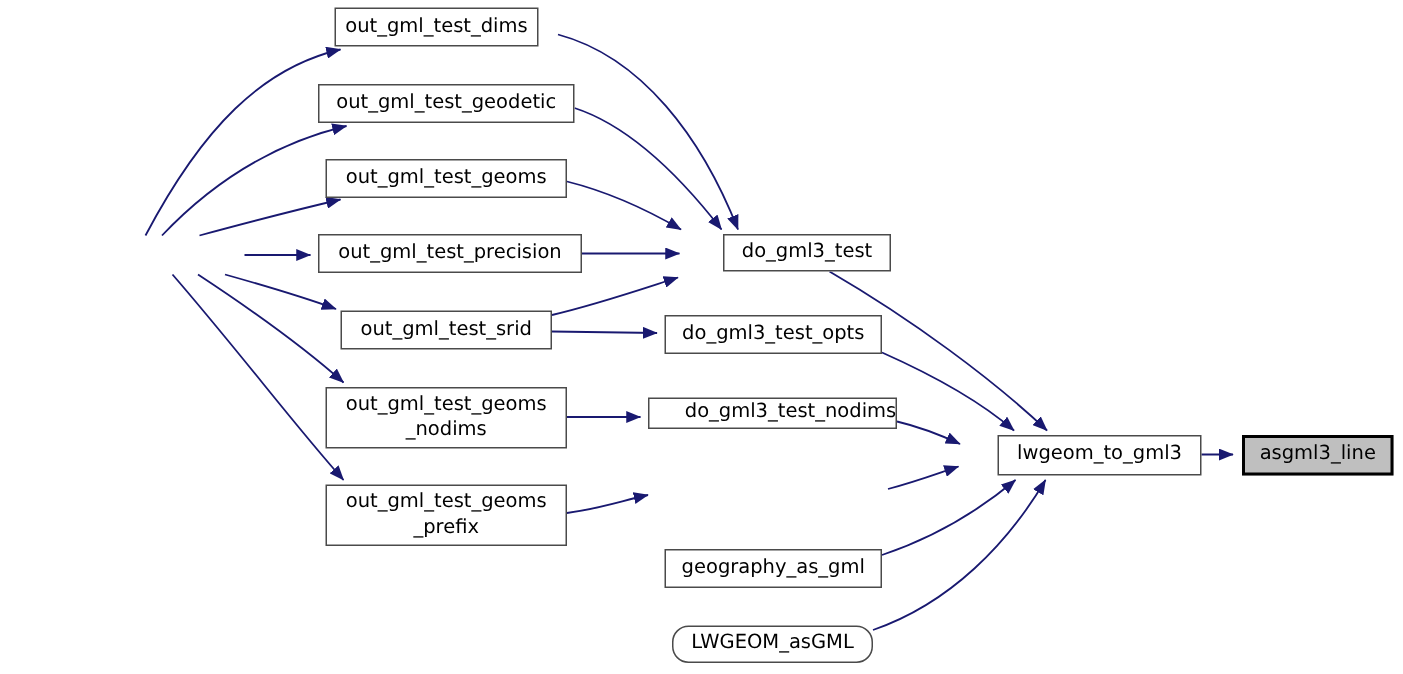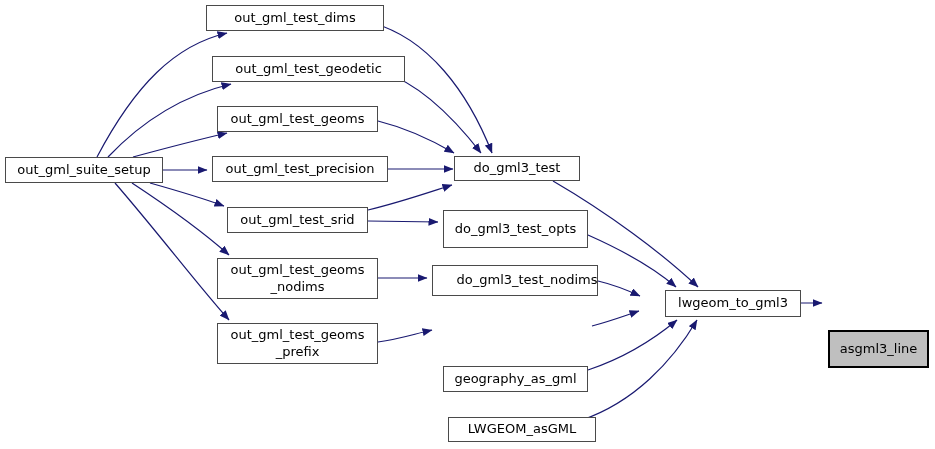--- a/index.html
+++ b/index.html
@@ -73,30 +73,29 @@
       <path d="M 378 342 C 400 339, 414 334, 432 330" fill="none" stroke="#191970" stroke-width="1.2" marker-end="url(#arrow)"></path>
       <path d="M 553 181 C 608 213, 662 253, 698 287" fill="none" stroke="#191970" stroke-width="1.2" marker-end="url(#arrow)"></path>
       <path d="M 588 235 C 624 251, 654 268, 676 287" fill="none" stroke="#191970" stroke-width="1.2" marker-end="url(#arrow)"></path>
       <path d="M 598 281 C 615 285, 627 290, 640 296" fill="none" stroke="#191970" stroke-width="1.2" marker-end="url(#arrow)"></path>
       <path d="M 592 326 C 611 321, 624 316, 639 311" fill="none" stroke="#191970" stroke-width="1.2" marker-end="url(#arrow)"></path>
       <path d="M 588 370 C 624 358, 653 340, 677 320" fill="none" stroke="#191970" stroke-width="1.2" marker-end="url(#arrow)"></path>
       <path d="M 582 420 C 634 402, 672 362, 697 320" fill="none" stroke="#191970" stroke-width="1.2" marker-end="url(#arrow)"></path>
       <path d="M 781 303 L 822 303" fill="none" stroke="#191970" stroke-width="1.2" marker-end="url(#arrow)"></path>
     </svg>
 
-<div class="node" style="left: 5px; top: 157px; width: 158px; height: 26px;"><span>out_gml_suite_setup</span></div>
-    <div class="node" style="left: 206px; top: 5px; width: 178px; height: 26px;"><span>out_gml_test_dims</span></div>
-    <div class="node" style="left: 212px; top: 56px; width: 193px; height: 26px;"><span>out_gml_test_geodetic</span></div>
+    <div class="node" style="left: 223px; top: 5px; width: 136px; height: 26px;"><span>out_gml_test_dims</span></div>
+    <div class="node" style="left: 212px; top: 56px; width: 171px; height: 26px;"><span>out_gml_test_geodetic</span></div>
     <div class="node" style="left: 217px; top: 106px; width: 161px; height: 26px;"><span>out_gml_test_geoms</span></div>
     <div class="node" style="left: 212px; top: 156px; width: 176px; height: 26px;"><span>out_gml_test_precision</span></div>
     <div class="node" style="left: 227px; top: 207px; width: 141px; height: 26px;"><span>out_gml_test_srid</span></div>
     <div class="node" style="left: 217px; top: 258px; width: 161px; height: 41px;"><span>out_gml_test_geoms
 _nodims</span></div>
     <div class="node" style="left: 217px; top: 323px; width: 161px; height: 41px;"><span>out_gml_test_geoms
 _prefix</span></div>
-    <div class="node" style="left: 454px; top: 156px; width: 126px; height: 25px;"><span>do_gml3_test</span></div>
-    <div class="node" style="left: 443px; top: 210px; width: 145px; height: 38px;"><span>do_gml3_test_opts</span></div>
-    <div class="node" style="left: 432px; top: 265px; width: 166px; height: 31px; padding-left: 24px;"><span>do_gml3_test_nodims</span></div>
+    <div class="node" style="left: 482px; top: 156px; width: 112px; height: 25px;"><span>do_gml3_test</span></div>
+    <div class="node" style="left: 443px; top: 210px; width: 145px; height: 26px;"><span>do_gml3_test_opts</span></div>
+    <div class="node" style="left: 432px; top: 265px; width: 166px; height: 21px; padding-left: 24px;"><span>do_gml3_test_nodims</span></div>
     <div class="node" style="left: 443px; top: 366px; width: 145px; height: 26px; justify-content: center;"><span>geography_as_gml</span></div>
-    <div class="node" style="left: 448px; top: 417px; width: 148px; height: 25px;"><span>LWGEOM_asGML</span></div>
+    <div class="node" style="left: 448px; top: 417px; width: 134px; height: 25px; border-radius: 11px;"><span>LWGEOM_asGML</span></div>
     <div class="node" style="left: 645px; top: 290px; width: 136px; height: 27px; margin-left: 20px;"><span>lwgeom_to_gml3</span></div>
-    <div class="node highlight" style="left: 828px; top: 290px; width: 101px; height: 38px; margin-top: 40px;"><span>asgml3_line</span></div>
+    <div class="node highlight" style="left: 828px; top: 290px; width: 101px; height: 27px;"><span>asgml3_line</span></div>
   </div>
 
 </body></html>

